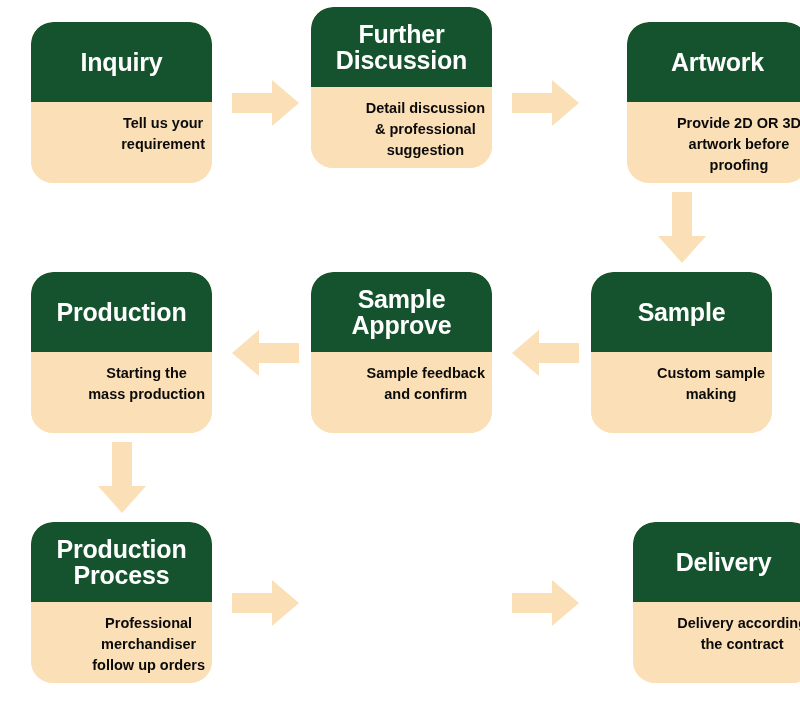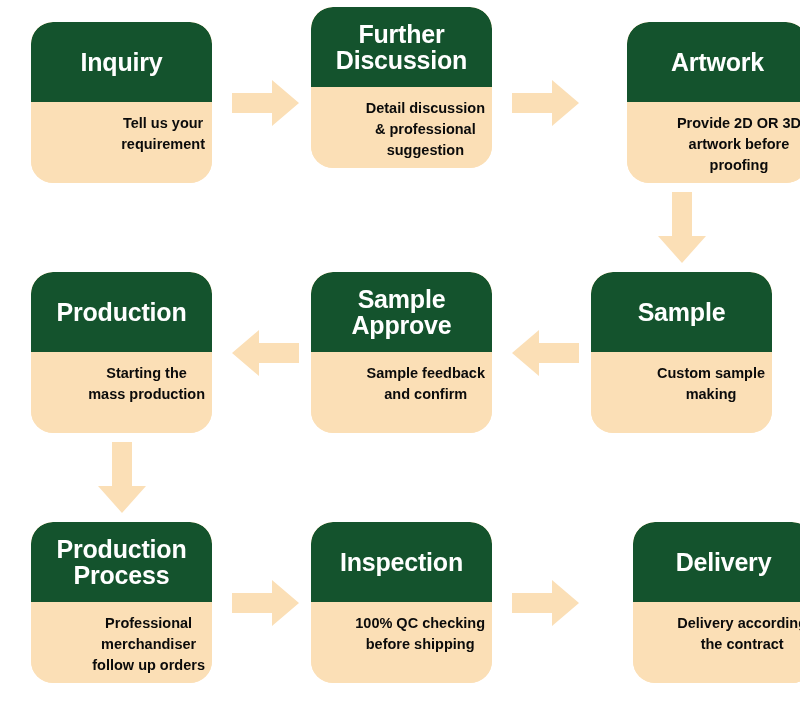--- a/index.html
+++ b/index.html
@@ -196,29 +196,20 @@
 follow up orders</div>
     </div>
   </div>
 
   <div class="arrow" style="left:232px; top:579px;">
     <svg width="68" height="48" viewBox="0 0 68 48" aria-hidden="true">
       <polygon class="arrow-shape" points="0,14 40,14 40,1 67,24 40,47 40,34 0,34"></polygon>
     </svg>
   </div>
 
-  <div class="step-box" style="left:311px; top:522px;">
-    <div class="step-header">
-      <div class="step-title">Inspection</div>
-    </div>
-    <div class="step-body">
-      <div class="step-desc">100% QC checking
-before shipping</div>
-    </div>
-  </div>
 
   <div class="arrow" style="left:512px; top:579px;">
     <svg width="68" height="48" viewBox="0 0 68 48" aria-hidden="true">
       <polygon class="arrow-shape" points="0,14 40,14 40,1 67,24 40,47 40,34 0,34"></polygon>
     </svg>
   </div>
 
   <div class="step-box" style="left:591px; top:522px;margin-left:42px;">
     <div class="step-header">
       <div class="step-title">Delivery</div>

